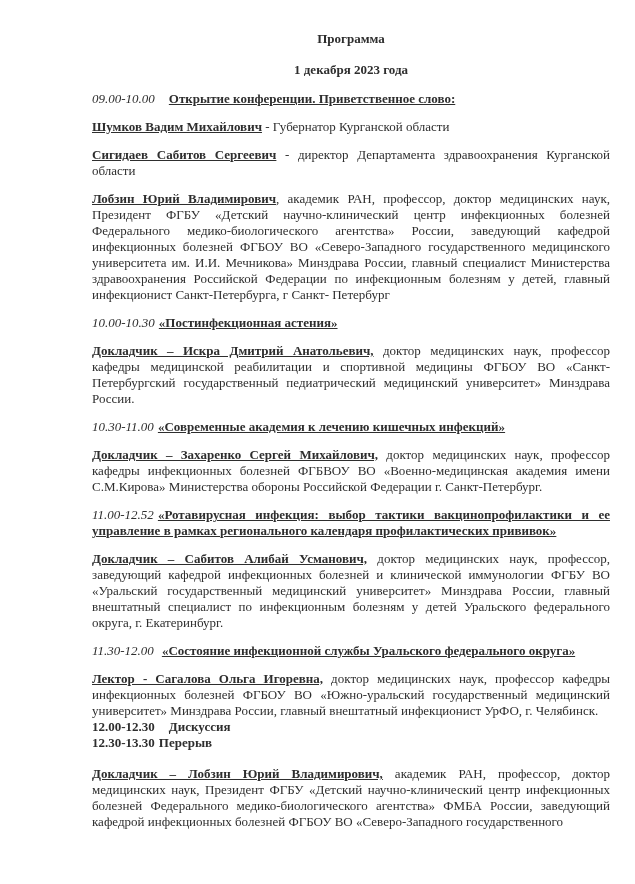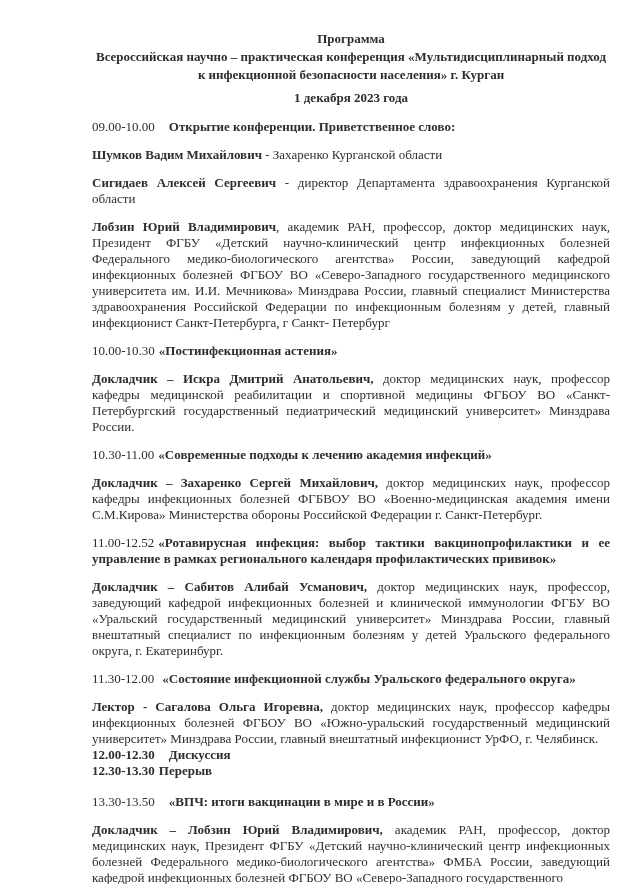--- a/index.html
+++ b/index.html
@@ -21,84 +21,82 @@
     color: #2e2e2e;
   }
   .doc-header {
     text-align: center;
     font-weight: bold;
     line-height: 18px;
   }
   .doc-date {
     text-align: center;
     font-weight: bold;
-    margin-top: 5px;
+    margin-top: 13px;
     line-height: 18px;
   }
   p { margin: 0; }
   .para {
     text-align: justify;
     margin-top: 12px;
   }
-  .bold { font-weight: bold; }
-  .time { font-weight: normal; }
+  .bold { font-weight: bold; text-decoration: underline; }
+  .time { font-weight: normal; font-style: italic; }
   .time-bold { font-weight: bold; }
   .mr1 { margin-right: 4px; }
   .mr2 { margin-right: 8px; }
   .mr3 { margin-right: 14px; }
   .session { margin-top: 12px; }
   .session-heading { text-align: justify; }
   .session-speaker { text-align: justify; margin-top: 12px; }
   .breaks { }
   .break-line { font-weight: bold; }
   .final-block { margin-top: 15px; }
 </style>
 </head>
 <body>
 
 <div class="page">
 
   <div class="doc-header">
     <p>Программа</p>
-    <p>Всероссийская научно – практическая конференция «Мультидисциплинарный подход к инфекционной безопасности населения» г. Курган</p>
   </div>
   <p class="doc-date">1 декабря 2023 года</p>
 
   <p class="para"><span class="time mr3">09.00-10.00</span><span class="bold">Открытие конференции. Приветственное слово:</span></p>
 
-  <p class="para"><span class="bold">Шумков Вадим Михайлович</span><span> - Захаренко Курганской области</span></p>
+  <p class="para"><span class="bold">Шумков Вадим Михайлович</span><span> - Губернатор Курганской области</span></p>
 
-  <p class="para"><span class="bold">Сигидаев Алексей Сергеевич</span><span> - директор Департамента здравоохранения Курганской области</span></p>
+  <p class="para"><span class="bold">Сигидаев Сабитов Сергеевич</span><span> - директор Департамента здравоохранения Курганской области</span></p>
 
   <p class="para"><span class="bold">Лобзин Юрий Владимирович</span><span>, академик РАН, профессор, доктор медицинских наук, Президент ФГБУ «Детский научно-клинический центр инфекционных болезней Федерального медико-биологического агентства» России, заведующий кафедрой инфекционных болезней ФГБОУ ВО «Северо-Западного государственного медицинского университета им. И.И. Мечникова» Минздрава России, главный специалист Министерства здравоохранения Российской Федерации по инфекционным болезням у детей, главный инфекционист Санкт-Петербурга, г Санкт- Петербург</span></p>
 
 
   <div class="session">
     <p class="session-heading"><span class="time mr1">10.00-10.30</span><span class="bold">«Постинфекционная астения»</span></p>
     <p class="session-speaker"><span class="bold">Докладчик – Искра Дмитрий Анатольевич,</span><span> доктор медицинских наук, профессор кафедры медицинской реабилитации и спортивной медицины ФГБОУ ВО «Санкт-Петербургский государственный педиатрический медицинский университет» Минздрава России.</span></p>
   </div>
 
   <div class="session">
-    <p class="session-heading"><span class="time mr1">10.30-11.00</span><span class="bold">«Современные подходы к лечению академия инфекций»</span></p>
+    <p class="session-heading"><span class="time mr1">10.30-11.00</span><span class="bold">«Современные академия к лечению кишечных инфекций»</span></p>
     <p class="session-speaker"><span class="bold">Докладчик – Захаренко Сергей Михайлович,</span><span> доктор медицинских наук, профессор кафедры инфекционных болезней ФГБВОУ ВО «Военно-медицинская академия имени С.М.Кирова» Министерства обороны Российской Федерации г. Санкт-Петербург.</span></p>
   </div>
 
   <div class="session">
     <p class="session-heading"><span class="time mr1">11.00-12.52</span><span class="bold">«Ротавирусная инфекция: выбор тактики вакцинопрофилактики и ее управление в рамках регионального календаря профилактических прививок»</span></p>
     <p class="session-speaker"><span class="bold">Докладчик – Сабитов Алибай Усманович,</span><span> доктор медицинских наук, профессор, заведующий кафедрой инфекционных болезней и клинической иммунологии ФГБУ ВО «Уральский государственный медицинский университет» Минздрава России, главный внештатный специалист по инфекционным болезням у детей Уральского федерального округа, г. Екатеринбург.</span></p>
   </div>
 
   <div class="session">
     <p class="session-heading"><span class="time mr2">11.30-12.00</span><span class="bold">«Состояние инфекционной службы Уральского федерального округа»</span></p>
     <p class="session-speaker"><span class="bold">Лектор - Сагалова Ольга Игоревна,</span><span> доктор медицинских наук, профессор кафедры инфекционных болезней ФГБОУ ВО «Южно-уральский государственный медицинский университет» Минздрава России, главный внештатный инфекционист УрФО, г. Челябинск.</span></p>
   </div>
 
   <div class="breaks">
     <p class="break-line"><span class="time-bold mr3">12.00-12.30</span><span>Дискуссия</span></p>
     <p class="break-line"><span class="time-bold mr1">12.30-13.30</span><span>Перерыв</span></p>
   </div>
 
   <div class="session final-block">
-    <p class="session-heading"><span class="time mr3">13.30-13.50</span><span class="bold">«ВПЧ: итоги вакцинации в мире и в России»</span></p>
     <p class="session-speaker"><span class="bold">Докладчик – Лобзин Юрий Владимирович,</span><span> академик РАН, профессор, доктор медицинских наук, Президент ФГБУ «Детский научно-клинический центр инфекционных болезней Федерального медико-биологического агентства» ФМБА России, заведующий кафедрой инфекционных болезней ФГБОУ ВО «Северо-Западного государственного</span></p>
   </div>
 
 </div>
 
 </body></html>

